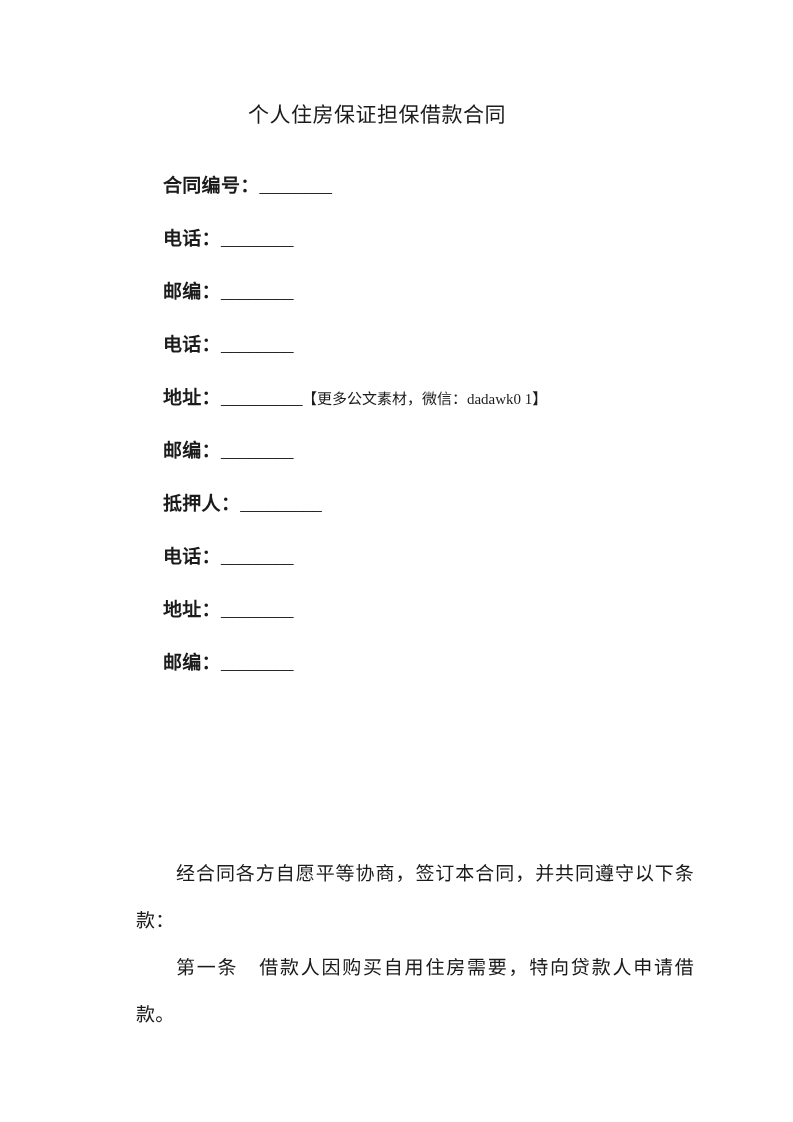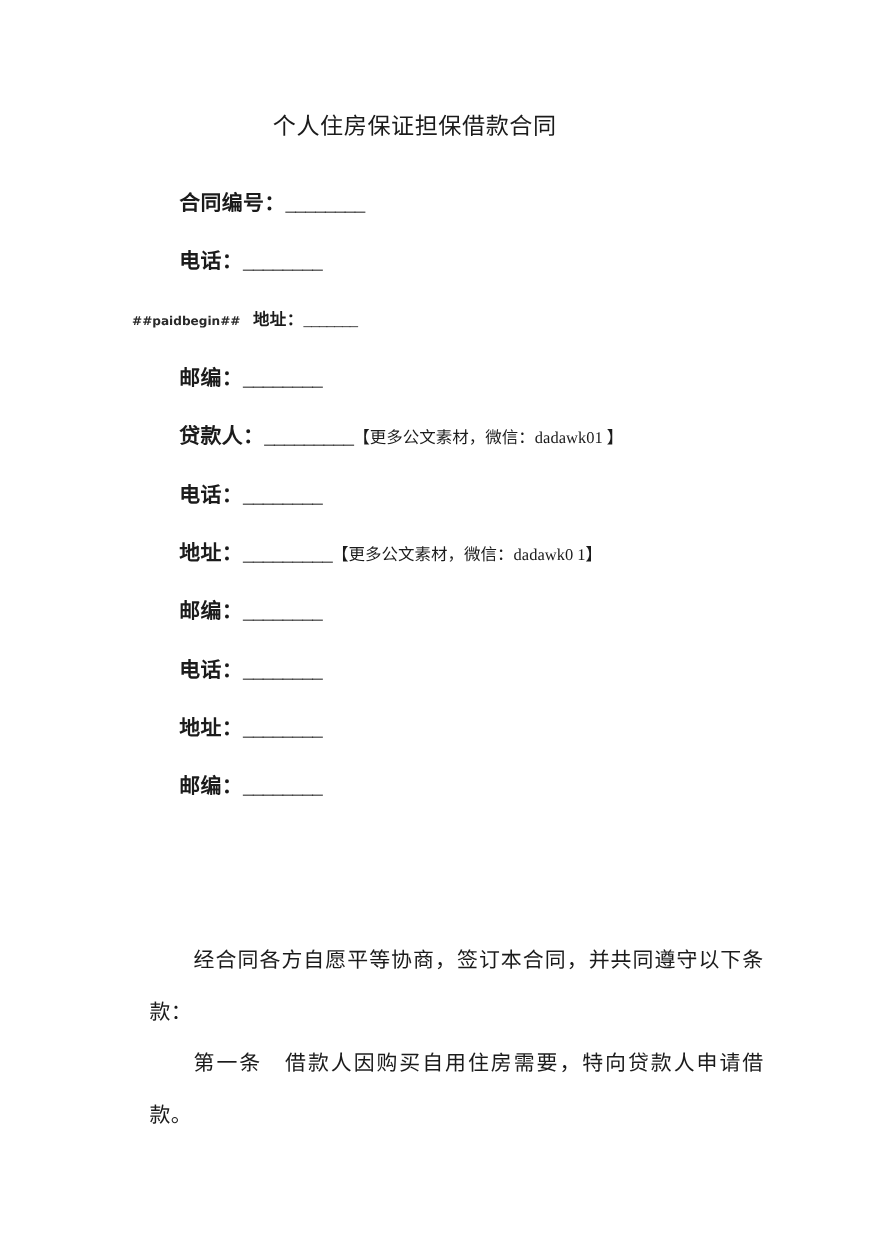--- a/index.html
+++ b/index.html
@@ -130,57 +130,51 @@
       </span>
     </div>
 
 
     <div class="field-row">
       <span class="field-body">
         <span class="field-label">电话：</span><span class="field-blank">________</span>
       </span>
     </div>
 
-    <div class="field-row has-marker">
-      <span class="paid-marker">##paidbegin##</span>
-      <span class="field-body">
-        <span class="field-label">地址：</span><span class="field-blank">_______</span>
-      </span>
-    </div>
 
     <div class="field-row">
       <span class="field-body">
         <span class="field-label">邮编：</span><span class="field-blank">________</span>
       </span>
     </div>
 
-    <div class="field-row">
-      <span class="field-body">
-        <span class="field-label">贷款人：</span><span class="field-blank">_________</span><span class="promo">【更多公文素材，微信：dadawk01 】</span>
-      </span>
-    </div>
 
     <div class="field-row">
       <span class="field-body">
         <span class="field-label">电话：</span><span class="field-blank">________</span>
       </span>
     </div>
 
     <div class="field-row">
       <span class="field-body">
         <span class="field-label">地址：</span><span class="field-blank">_________</span><span class="promo">【更多公文素材，微信：dadawk0 1】</span>
       </span>
     </div>
 
     <div class="field-row">
       <span class="field-body">
         <span class="field-label">邮编：</span><span class="field-blank">________</span>
       </span>
     </div>
 
+    <div class="field-row">
+      <span class="field-body">
+        <span class="field-label">抵押人：</span><span class="field-blank">_________</span>
+      </span>
+    </div>
 
     <div class="field-row">
       <span class="field-body">
         <span class="field-label">电话：</span><span class="field-blank">________</span>
       </span>
     </div>
 
     <div class="field-row">
       <span class="field-body">
         <span class="field-label">地址：</span><span class="field-blank">________</span>

